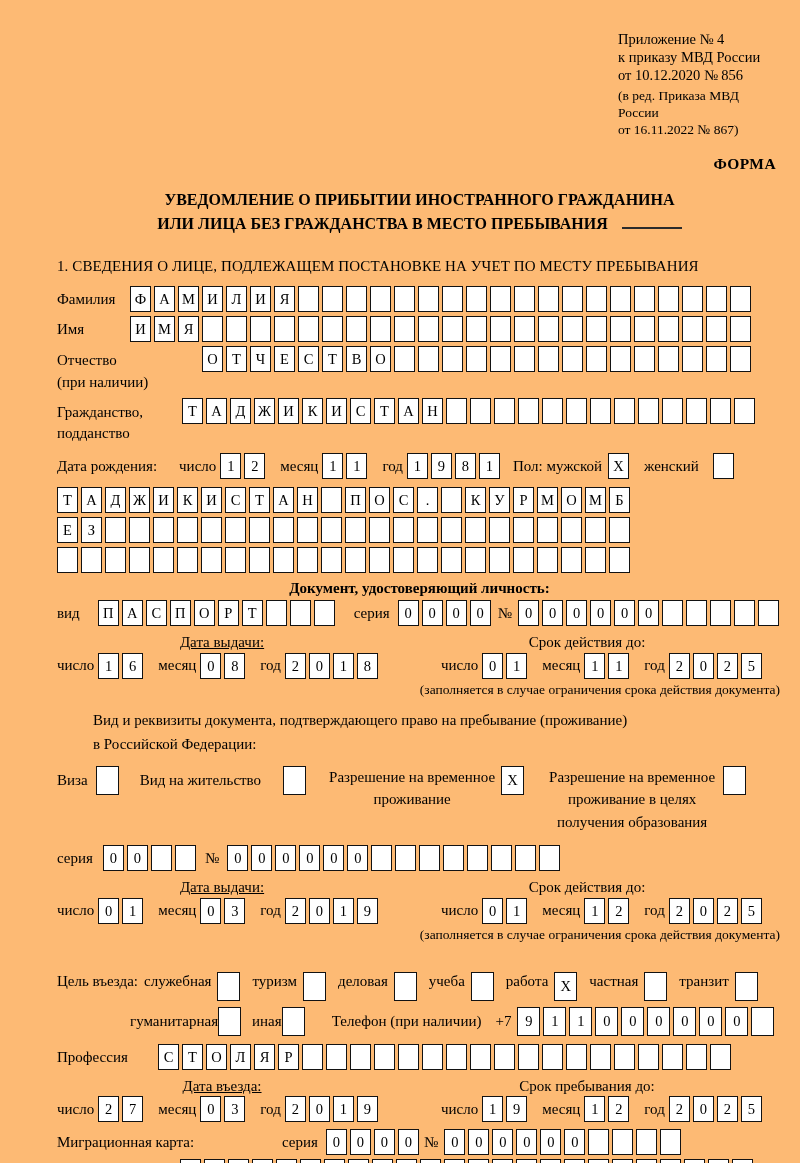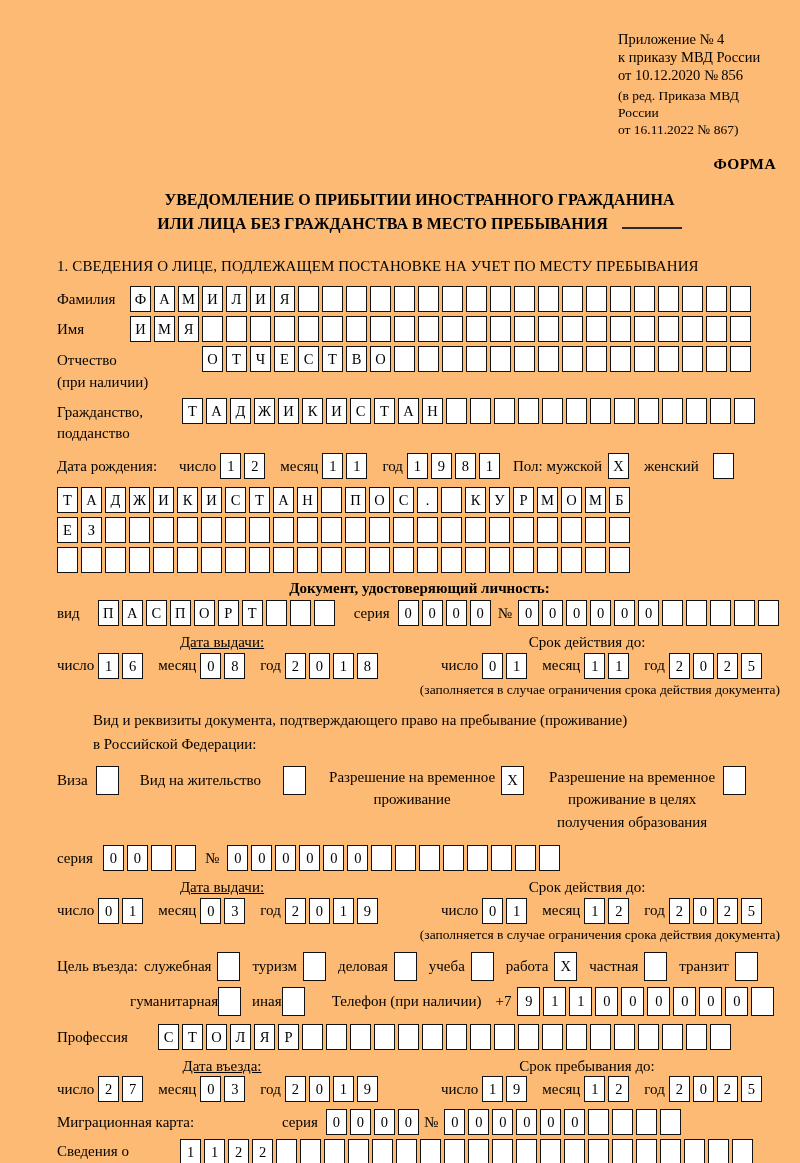--- a/index.html
+++ b/index.html
@@ -44,21 +44,21 @@
   .note{font-size:13.5px;text-align:right;margin-top:3px;padding-right:2px;}
   
   .opts{display:flex;align-items:flex-start;margin-top:10px;}
   .opt{display:flex;align-items:flex-start;}
   .opt .olab{padding-top:5px;}
   .opt .ctr{text-align:center;line-height:1.5;}
   .g8{margin-right:8px;} 
   .optw1{width:178px;} .optw2{width:182px;}
   .ml14{margin-left:14px;} .ml18{margin-left:18px;}
   
-  .purpose{display:flex;align-items:center;margin-top:8px;}
+  .purpose{display:flex;margin-top:28px;}
   .purpose .plab{margin-right:6px;}
   .purpose .pbox{margin-right:9px;}
   .purpose2{display:flex;align-items:center;margin-top:6px;margin-left:73px;}
   .phone-label{margin-left:24px;margin-right:14px;}
   .phone-prefix{margin-right:6px;}
   
   .mig{display:flex;align-items:center;margin-top:7px;}
   .mig .mlab{width:165px;}
   .mig .slab{margin-left:60px;margin-right:8px;}
   .mig .nlab{margin-right:6px;margin-left:2px;}

